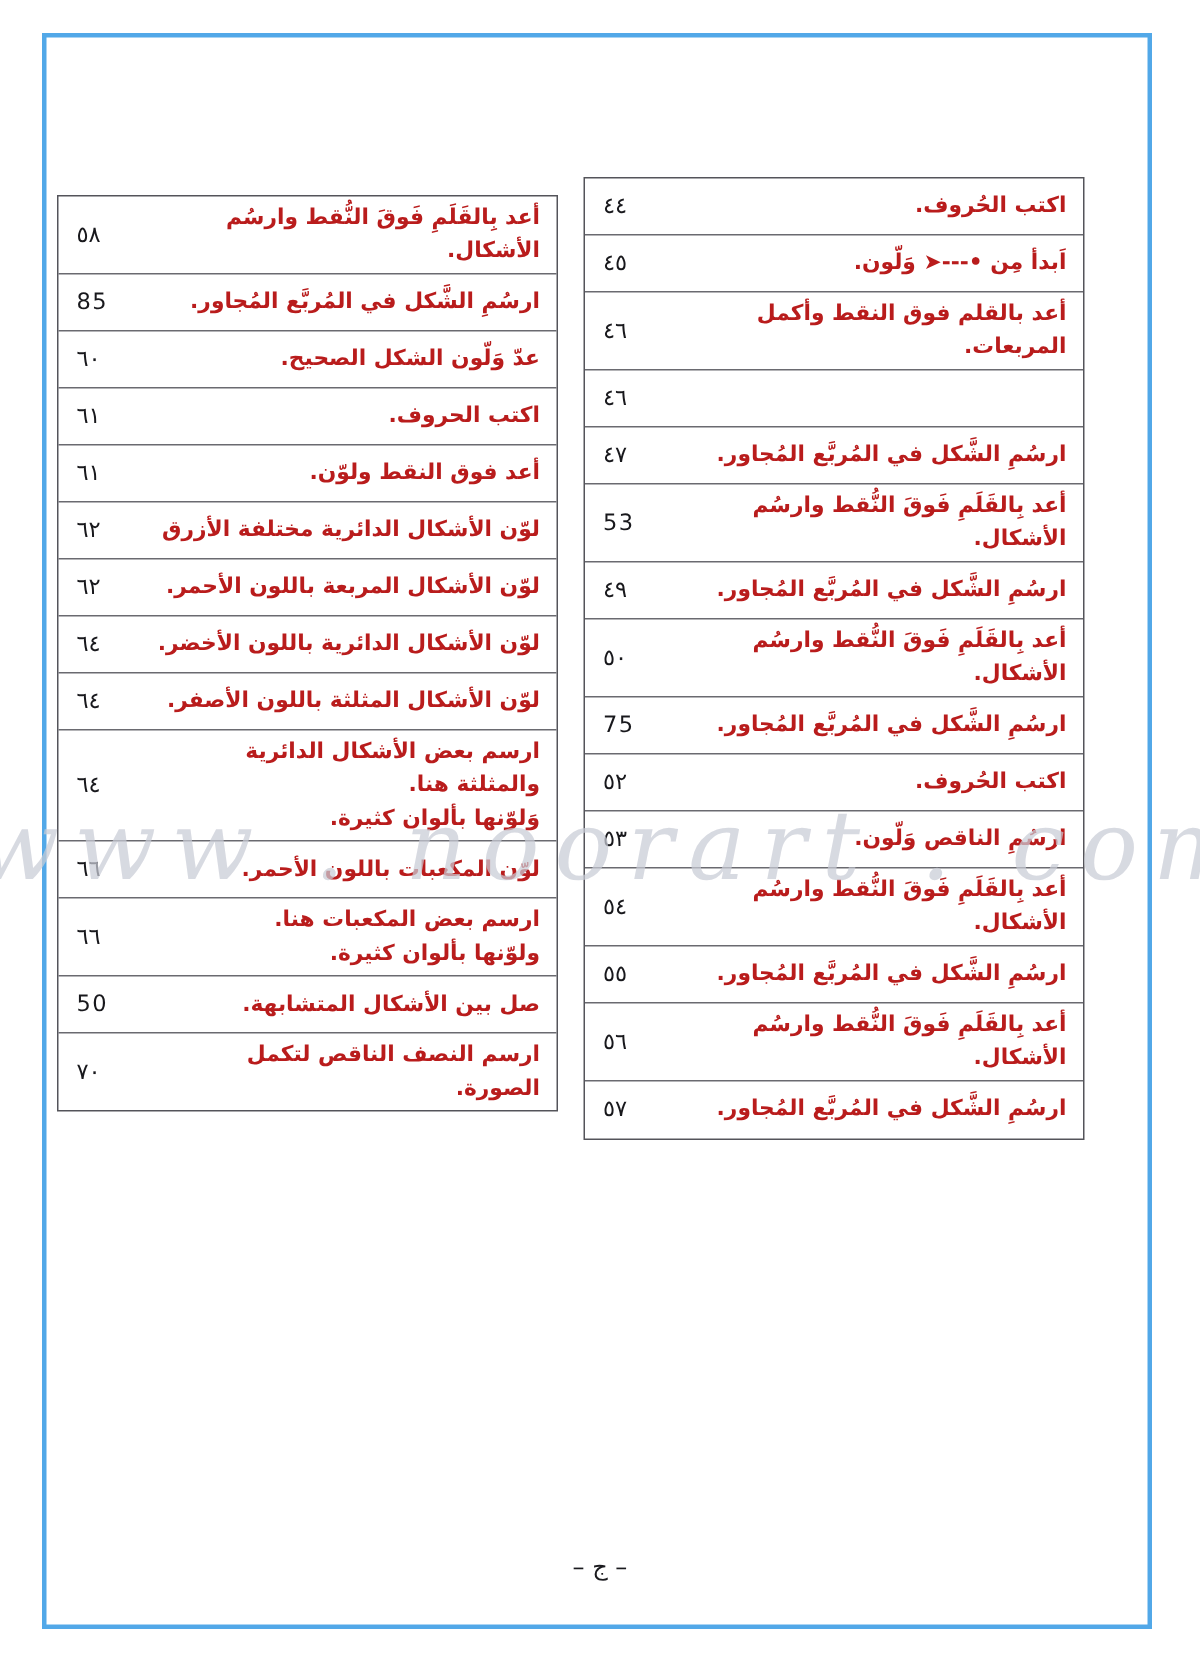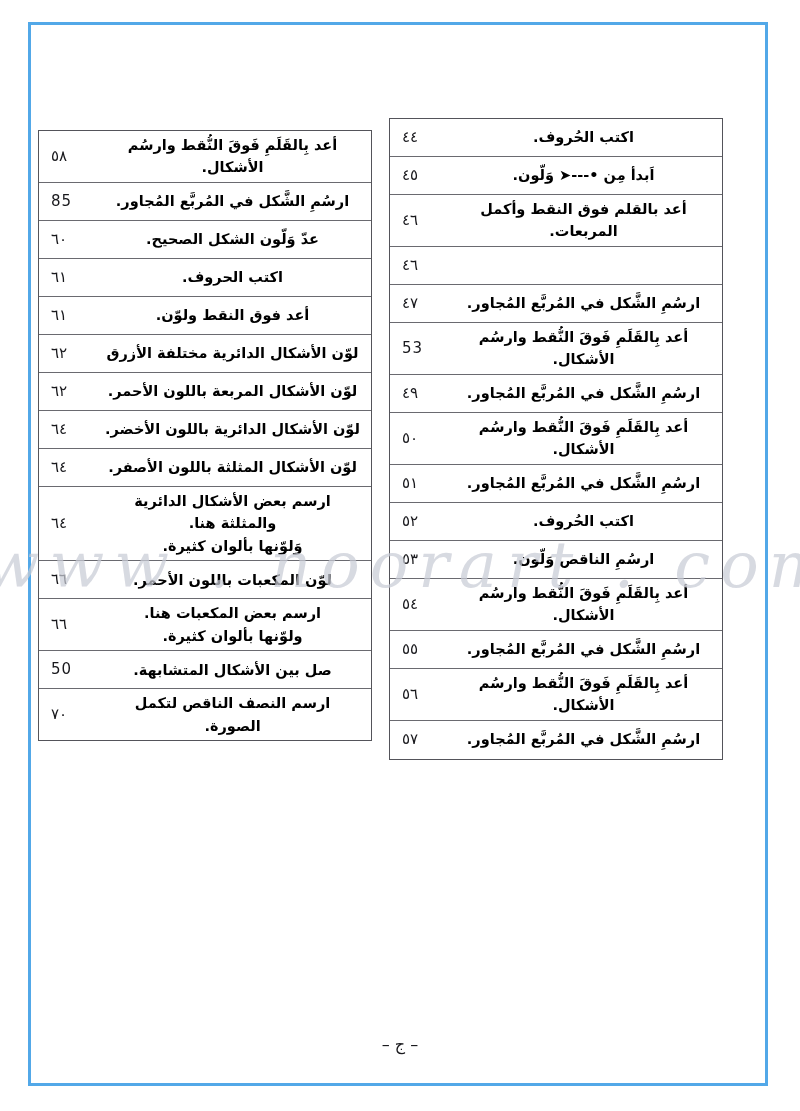--- a/index.html
+++ b/index.html
@@ -101,25 +101,25 @@
     line-height: 1.4;
     text-align: left;
   }
 
   .row-text {
     flex: 1 1 auto;
     padding-right: 11px;
     padding-left: 4px;
     box-sizing: border-box;
     direction: rtl;
-    text-align: center;
+    text-align: right;
     font-family: "DejaVu Sans", "Liberation Sans", sans-serif;
     font-size: 14.5px;
     font-weight: bold;
-    color: #000000;
+    color: #b91c1c;
     line-height: 1.55;
     letter-spacing: 0px;
   }
 
   .row-text.two-line {
     line-height: 1.55;
   }
   .row-text .line-2 {
     display: block;
   }
@@ -170,21 +170,21 @@
       </div>
       <div class="toc-row">
         <div class="row-page">٤٩</div>
         <div class="row-text">ارسُمِ الشَّكل في المُربَّع المُجاور.</div>
       </div>
       <div class="toc-row">
         <div class="row-page">٥٠</div>
         <div class="row-text">أعد بِالقَلَمِ فَوقَ النُّقط وارسُم الأشكال.</div>
       </div>
       <div class="toc-row">
-        <div class="row-page">٥١</div>
+        <div class="row-page">75</div>
         <div class="row-text">ارسُمِ الشَّكل في المُربَّع المُجاور.</div>
       </div>
       <div class="toc-row">
         <div class="row-page">٥٢</div>
         <div class="row-text">اكتب الحُروف.</div>
       </div>
       <div class="toc-row">
         <div class="row-page">٥٣</div>
         <div class="row-text">ارسُمِ الناقص وَلّون.</div>
       </div>

